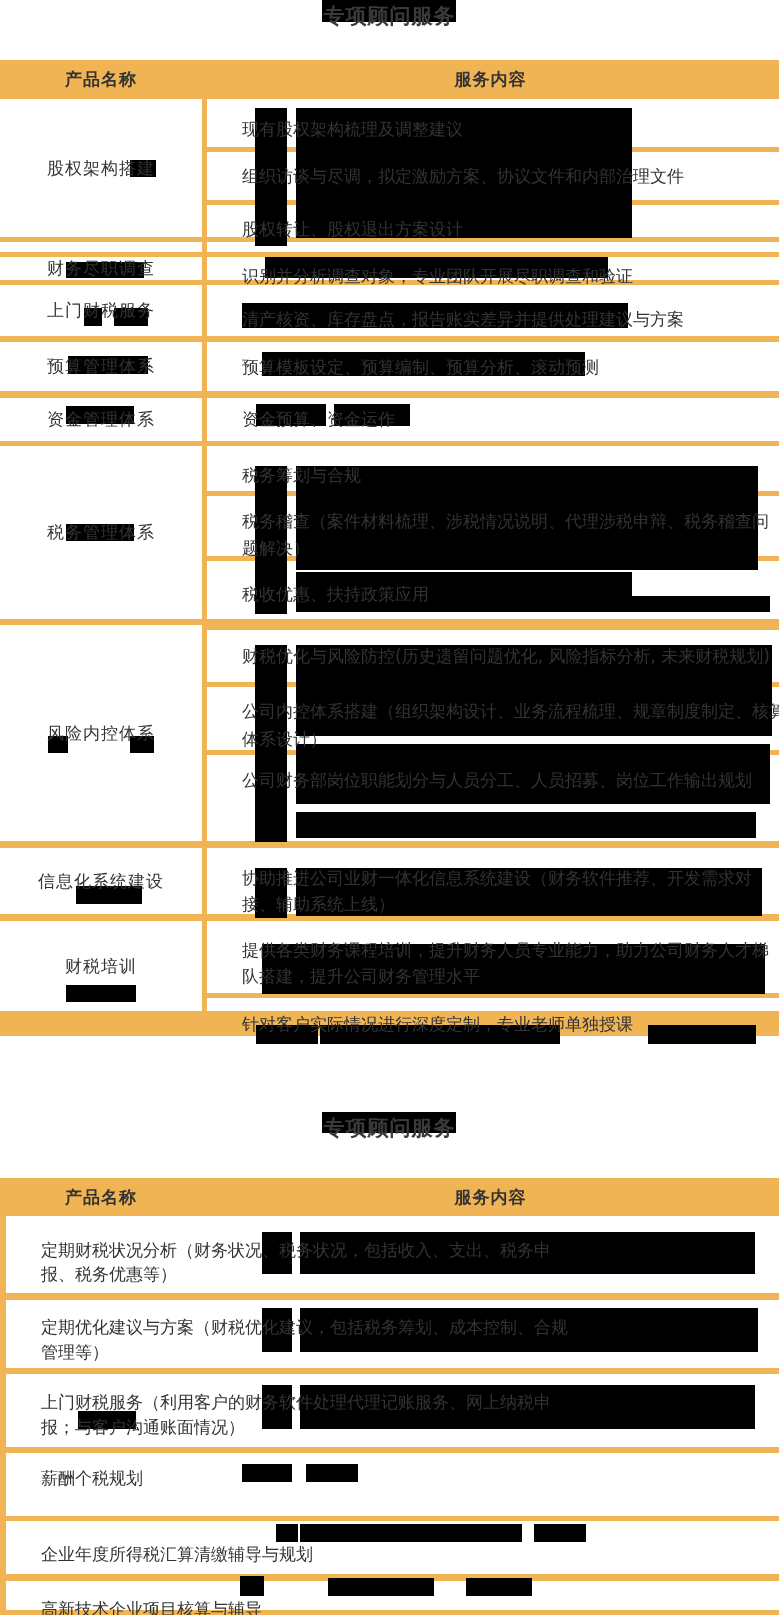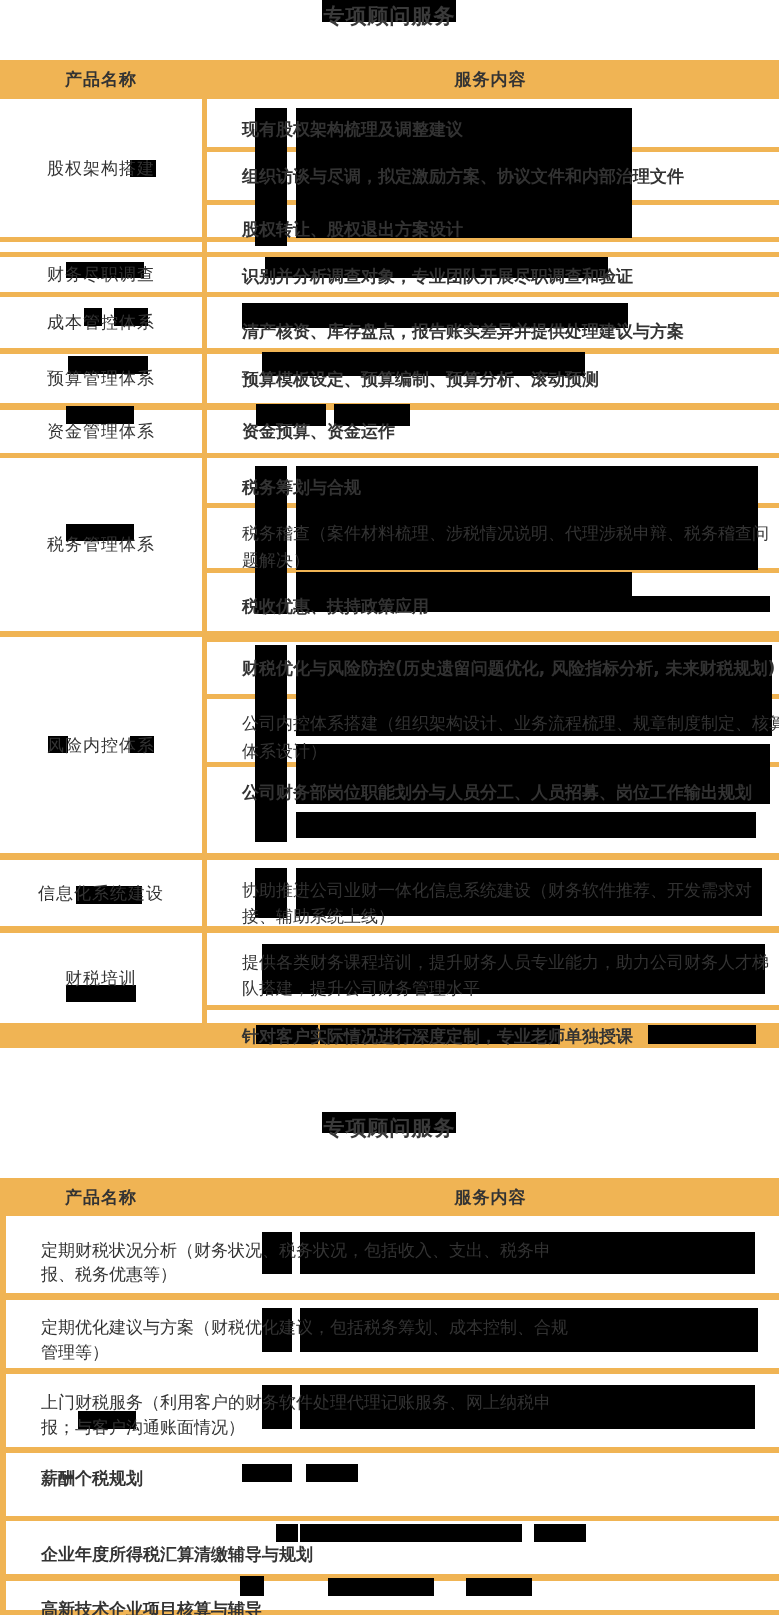--- a/index.html
+++ b/index.html
@@ -13,21 +13,21 @@
 .th.c1{width:202px;}
 .th.c2{flex:1;}
 .row{display:flex;}
 .lcell{width:202px;display:flex;align-items:center;justify-content:center;position:relative;}
 .ccell{flex:1;border-left:5px solid var(--orange);position:relative;}
 .t2 .ccell{border-left-width:6px;}
 .sub{position:relative;}
 .sline{height:5px;background:var(--orange);}
 .hline{height:5px;background:var(--orange);}
 .item{position:absolute;left:35px;z-index:2;color:var(--ink);}
-.nw{white-space:nowrap;font-weight:bold;}
+.nw{white-space:nowrap;}
 .lbl{position:relative;z-index:2;letter-spacing:1px;}
 .band{background:var(--orange);position:relative;}
 .band .item{left:242px;}
 .redact{position:absolute;background:#000;z-index:1;}
 .gap{background:#fff;}
 </style>
 </head>
 <body>
 
 <div class="page">
@@ -58,33 +58,33 @@
           </div>
       </div>
     </div>
     <div class="hline"></div>
     <div class="row gap" style="height:10px">
         <div class="lcell"></div>
         <div class="ccell"></div>
       </div>
     <div class="hline"></div>
 
-    <div class="row" style="height:35px">
+    <div class="row" style="height:23px">
       <div class="lcell">
           <span class="lbl">财务尽职调查</span>
         </div>
       <div class="ccell">
           <div class="item nw" style="top:8px">识别并分析调查对象，专业团队开展尽职调查和验证</div>
         </div>
     </div>
     <div class="hline"></div>
 
     <div class="row" style="height:51px">
       <div class="lcell">
-          <span class="lbl">成本管控体系</span>
+          <span class="lbl">上门财税服务</span>
         </div>
       <div class="ccell">
           <div class="item nw" style="top:23px">清产核资、库存盘点，报告账实差异并提供处理建议与方案</div>
         </div>
     </div>
     <div class="hline" style="height:6px"></div>
 
     <div class="row" style="height:49px">
       <div class="lcell">
           <span class="lbl">预算管理体系</span>

